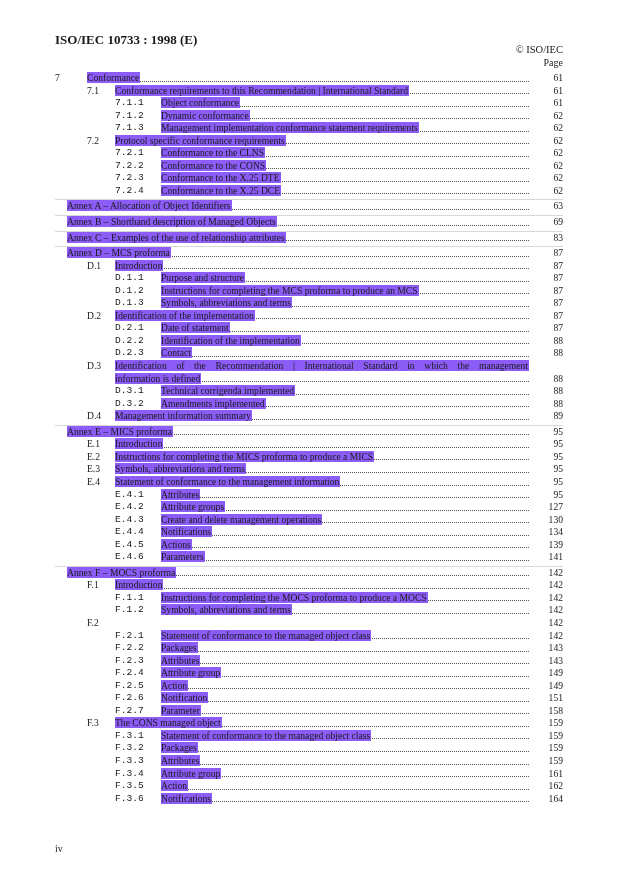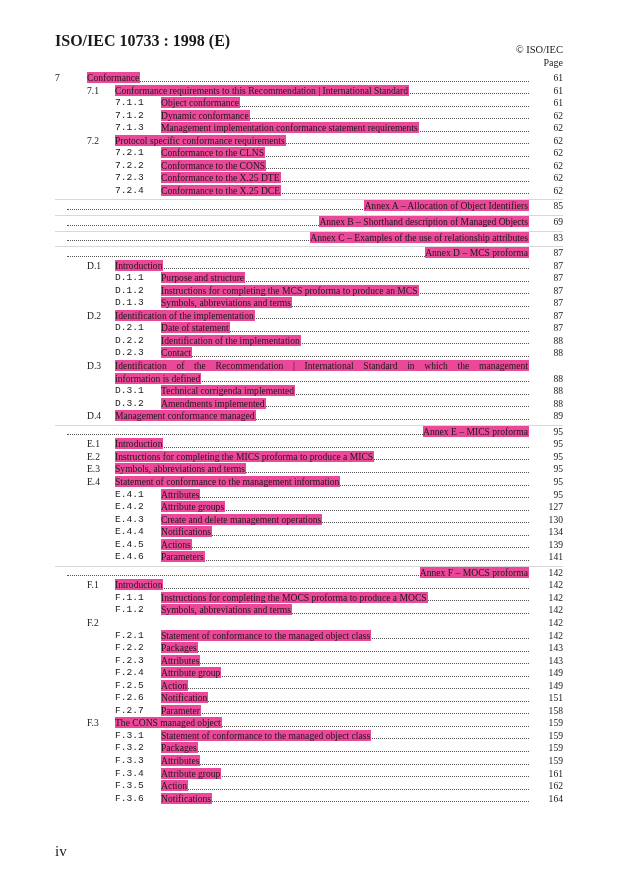--- a/index.html
+++ b/index.html
@@ -1,36 +1,36 @@
 <!DOCTYPE html>
 <html><head>
 <meta charset="utf-8">
 <style>
   html, body { margin:0; padding:0; background:#ffffff; }
   body { width:619px; height:877px; position:relative; overflow:hidden;
          font-family:"Liberation Serif", serif; color:#1a1a1a; }
-  .hdr-left { position:absolute; left:55px; top:32px; font-size:16px; font-weight:bold; }
+  .hdr-left { position:absolute; left:55px; top:32px; font-size:13px; font-weight:bold; }
   .hdr-right { position:absolute; right:56px; top:32px; font-size:10.5px;margin-top:12px; }
   .page-label { position:absolute; right:56px; top:57px; font-size:10px; }
   .toc { position:absolute; left:55px; top:72px; width:508px; }
   .row { position:relative; height:12.55px; font-size:9.6px; line-height:12.55px; white-space:nowrap; }
   .row.sep { border-top:1px solid #d8d8d8; margin-top:2px; padding-top:0; }
   .row .num { position:absolute; top:0; }
   .row .txt { position:absolute; top:0; right:34px; overflow:hidden; }
-  .row .txt span.t { background:#ec4899; padding-right:1px; position:relative; z-index:1; }
+  .row .txt span.t { background:#8b5cf6; padding-right:1px; position:relative; z-index:1; }
   .row .txt::after { content:""; position:absolute; left:0; right:0; bottom:3px;
         border-bottom:1px dotted #555; z-index:0; }
   .row .pg { position:absolute; right:0; top:0; text-align:left; }
   .lvl0 .num { left:0; } .lvl0 .txt { left:32px; }
-  .lvl0a .txt { left:12px;text-align:right; }
+  .lvl0a .txt { left:12px; }
   .lvl1 .num { left:32px; } .lvl1 .txt { left:60px; }
   .lvl2 .num { left:60px;font-family:Liberation Mono, monospace; } .lvl2 .txt { left:106px; }
   .row.wrap1 .txt::after { display:none; }
   .row.wrap1 .txt { text-align:justify; text-align-last:justify; }
-  .footer { position:absolute; left:55px; top:843px; font-size:15px; }
+  .footer { position:absolute; left:55px; top:843px; font-size:10px; }
 </style>
 </head>
 <body>
 
 <div class="hdr-left">ISO/IEC 10733 : 1998 (E)</div>
 <div class="hdr-right">© ISO/IEC</div>
 <div class="page-label">Page</div>
 
 <div class="toc" id="toc">
     <div class="row lvl0">
@@ -79,21 +79,21 @@
       <span class="pg">62</span>
     </div>
     <div class="row lvl2">
       <span class="num">7.2.4</span>
       <span class="txt"><span class="t">Conformance to the X.25 DCE</span></span>
       <span class="pg">62</span>
     </div>
     <div class="row lvl0a sep">
       <span class="num"></span>
       <span class="txt"><span class="t">Annex A – Allocation of Object Identifiers</span></span>
-      <span class="pg">85</span>
+      <span class="pg">63</span>
     </div>
     <div class="row lvl0a sep">
       <span class="num"></span>
       <span class="txt"><span class="t">Annex B – Shorthand description of Managed Objects</span></span>
       <span class="pg">69</span>
     </div>
     <div class="row lvl0a sep">
       <span class="num"></span>
       <span class="txt"><span class="t">Annex C – Examples of the use of relationship attributes</span></span>
       <span class="pg">83</span>
@@ -158,21 +158,21 @@
       <span class="txt"><span class="t">Technical corrigenda implemented</span></span>
       <span class="pg">88</span>
     </div>
     <div class="row lvl2">
       <span class="num">D.3.2</span>
       <span class="txt"><span class="t">Amendments implemented</span></span>
       <span class="pg">88</span>
     </div>
     <div class="row lvl1">
       <span class="num">D.4</span>
-      <span class="txt"><span class="t">Management conformance managed</span></span>
+      <span class="txt"><span class="t">Management information summary</span></span>
       <span class="pg">89</span>
     </div>
     <div class="row lvl0a sep">
       <span class="num"></span>
       <span class="txt"><span class="t">Annex E – MICS proforma</span></span>
       <span class="pg">95</span>
     </div>
     <div class="row lvl1">
       <span class="num">E.1</span>
       <span class="txt"><span class="t">Introduction</span></span>

